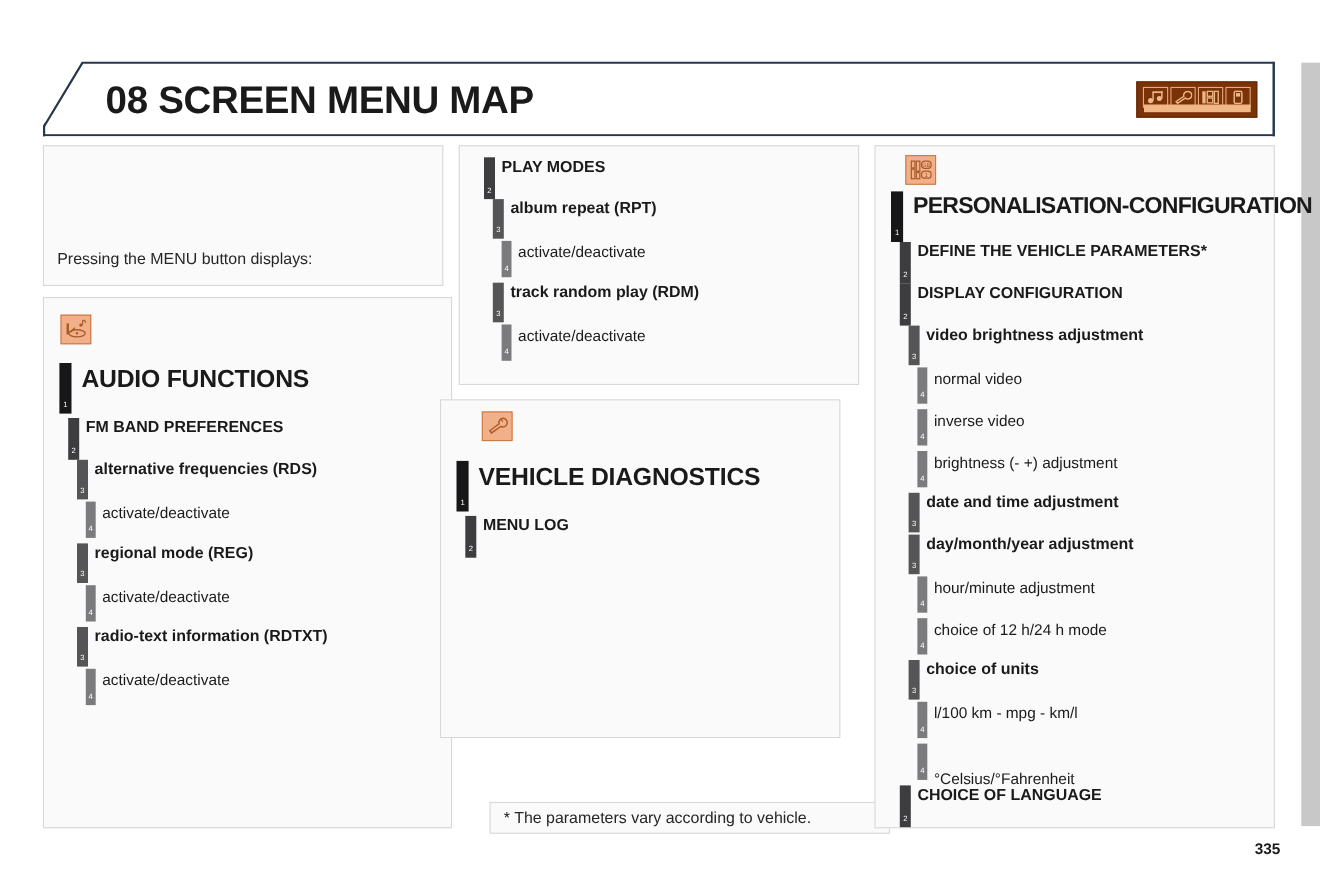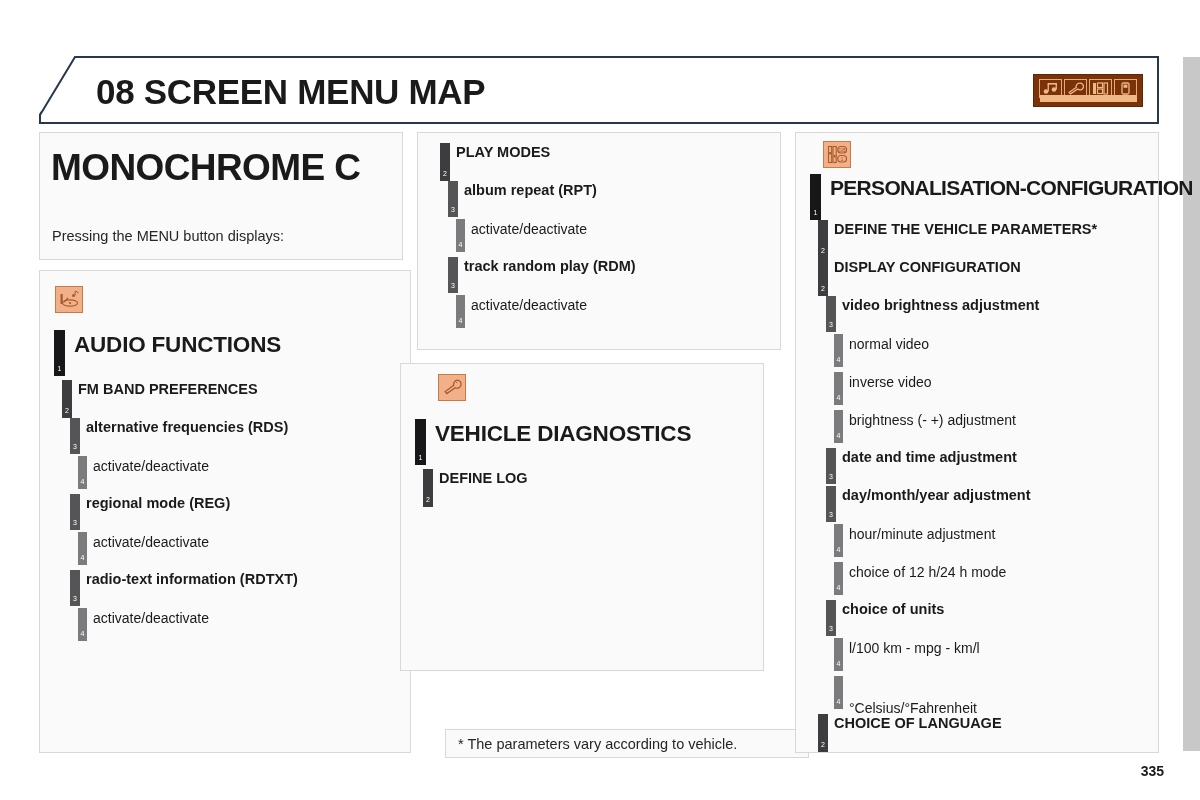--- a/index.html
+++ b/index.html
@@ -255,21 +255,20 @@
   <div class="cell">
     <svg width="17" height="13" viewBox="0 0 17 13">
       <rect x="5" y="1" width="7" height="11" rx="1.5" fill="none" stroke="#f0b887" stroke-width="1.3"></rect>
       <rect x="6.6" y="2.6" width="3.8" height="3.2" fill="#f0b887"></rect>
     </svg>
   </div>
   <div class="base"></div>
 </div>
 
 <div class="panel" id="panel-monochrome">
-  <div class="mono-title">MONOCHROME C</div>
   <div class="mono-sub">Pressing the MENU button displays:</div>
 </div>
 
 <div class="panel" id="panel-audio">
   <div class="sect-icon" style="left:15px; top:15px;">
     <svg width="21" height="19" viewBox="0 0 21 19">
       <ellipse cx="11" cy="13" rx="7.5" ry="3.2" fill="none" stroke="#a85b2a" stroke-width="1.2"></ellipse>
       <circle cx="11" cy="13" r="1.1" fill="#a85b2a"></circle>
       <rect x="1.5" y="4" width="2.2" height="10" fill="#a85b2a"></rect>
       <path d="M5 12 L9 8" stroke="#a85b2a" stroke-width="1.2" fill="none"></path>
@@ -376,21 +375,21 @@
       <div class="row lvl1" style="position: absolute; left: 0px; top: 55px; height: 56px;">
         <span class="marker" style="left: 14px; top: 0px;">
           <span>1</span>
         </span>
         <span class="lbl" style="position: absolute; left: 34px; top: 2px;">VEHICLE DIAGNOSTICS</span>
       </div>
       <div class="row lvl2" style="position: absolute; left: 0px; top: 105px; height: 38px;">
         <span class="marker" style="left: 22px; top: 0px;">
           <span>2</span>
         </span>
-        <span class="lbl" style="position: absolute; left: 38px; top: 1px;">DEFINE LOG</span>
+        <span class="lbl" style="position: absolute; left: 38px; top: 1px;">MENU LOG</span>
       </div>
     </div>
 </div>
 
 <div class="panel" id="panel-footnote">
   <div class="footnote-text">* The parameters vary according to vehicle.</div>
 </div>
 
 <div class="panel" id="panel-personal">
   <div class="sect-icon" style="left:27px; top:8px;">

